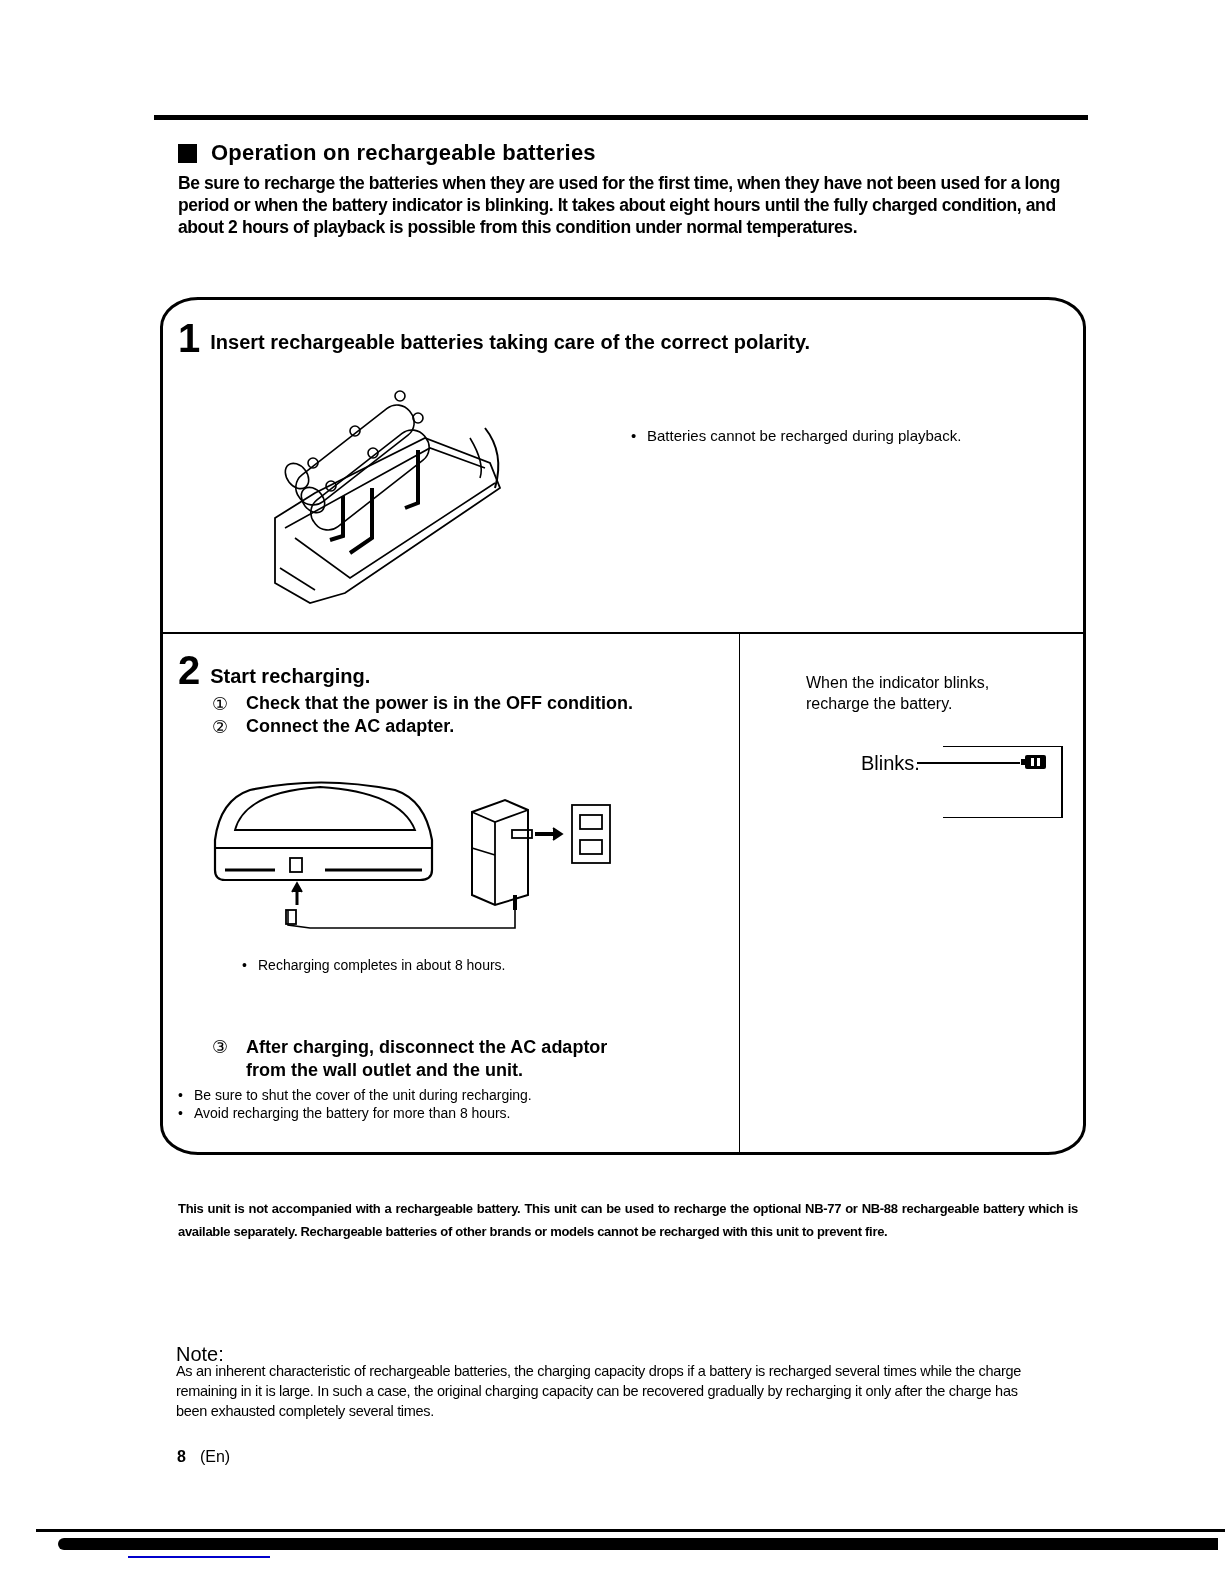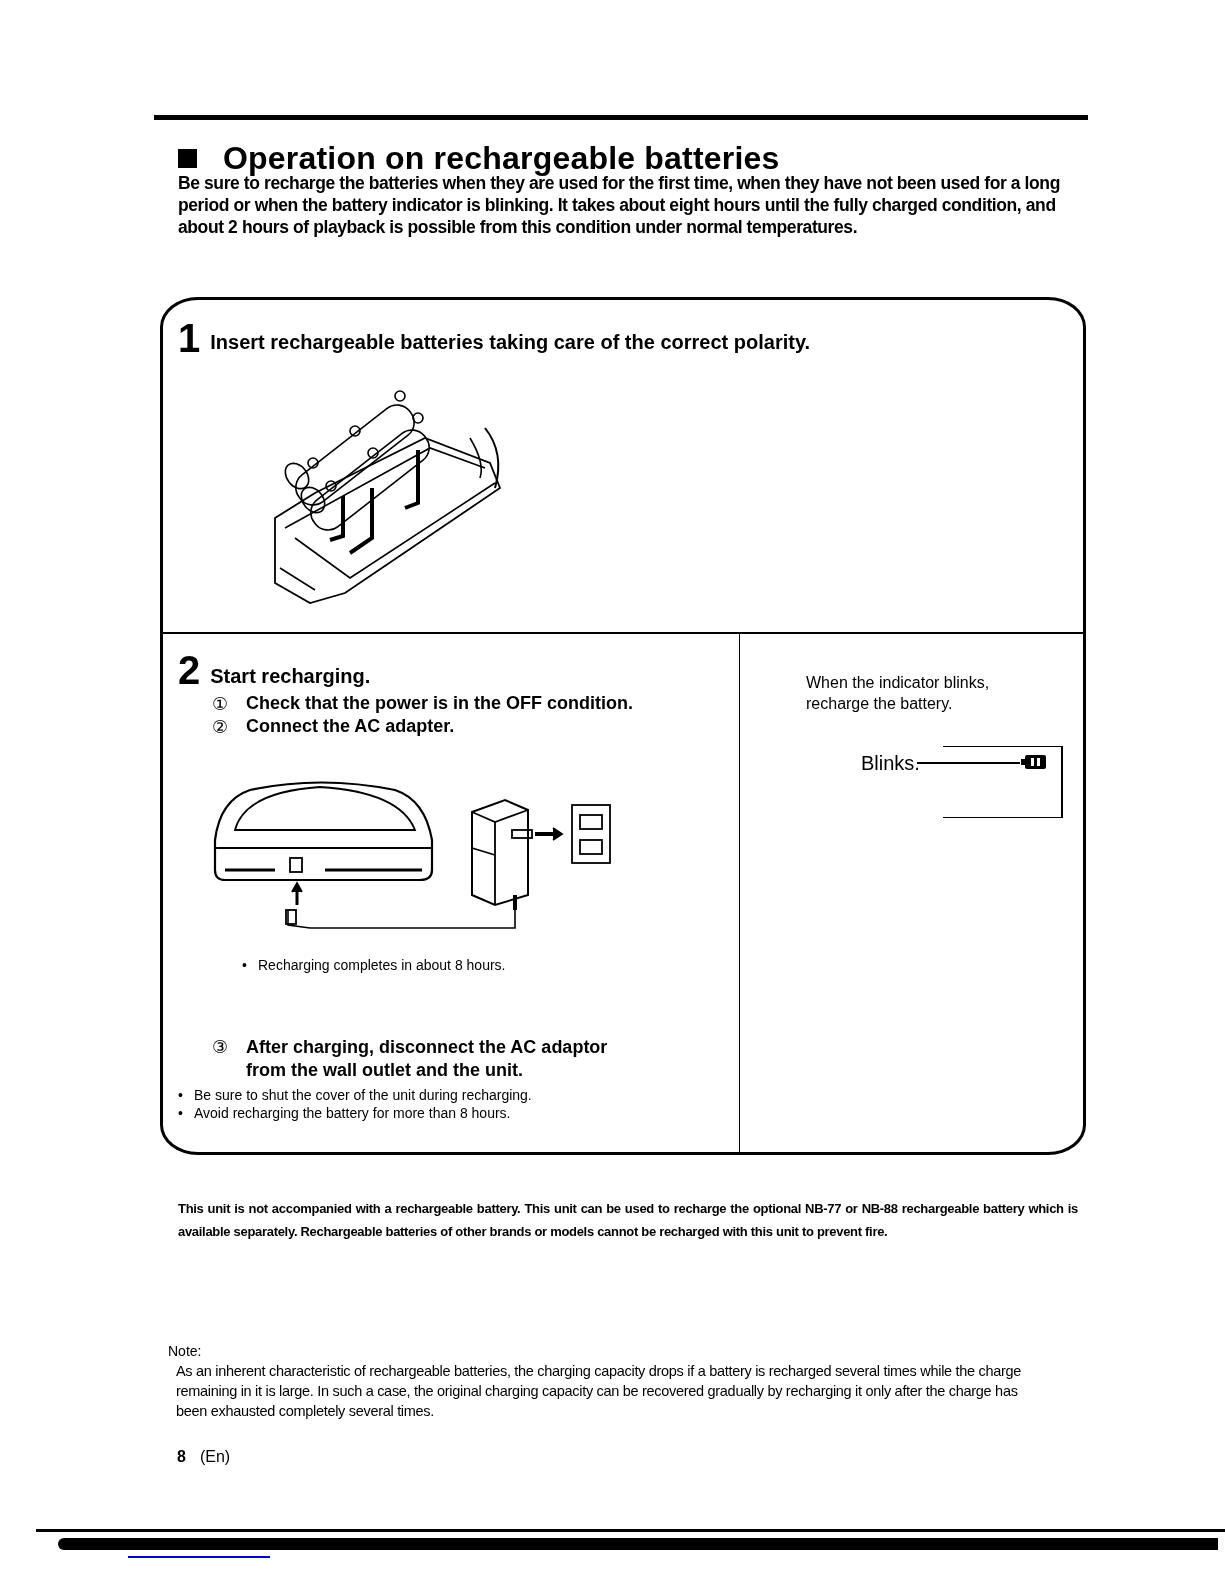--- a/index.html
+++ b/index.html
@@ -3,22 +3,22 @@
 <meta charset="utf-8">
 <style>
   html, body { margin: 0; padding: 0; background: #ffffff; }
   body {
     width: 1225px; height: 1585px; position: relative; overflow: hidden;
     font-family: "Liberation Sans", "DejaVu Sans", sans-serif; color: #000;
   }
   .abs { position: absolute; }
   .top-rule { left: 154px; top: 115px; width: 934px; height: 5px; background: #000; }
   .section-title {
-    left: 178px; top: 140px; font-size: 32px; font-weight: bold; letter-spacing: 0.2px;
-    display: flex; align-items: center; gap: 26px;
+    left: 178px; top: 140px; font-size: 22px; font-weight: bold; letter-spacing: 0.2px;
+    display: flex; align-items: center; gap: 14px;
   }
   .square-bullet { width: 19px; height: 19px; background: #000; display: inline-block; }
   .intro {
     left: 178px; top: 172px; width: 900px; font-size: 17.5px; font-weight: bold;
     line-height: 22px; letter-spacing: -0.4px; font-family: "Liberation Sans Narrow", "Liberation Sans", sans-serif;
   }
   .frame {
     left: 160px; top: 297px; width: 926px; height: 858px;
     border: 3px solid #000; border-radius: 38px 38px 38px 38px / 30px 30px 30px 30px;
     box-sizing: border-box;
@@ -50,21 +50,21 @@
   .blinks-line { left: 917px; top: 762px; width: 103px; height: 1.5px; background: #000; }
   .lcd-box {
     left: 943px; top: 746px; width: 120px; height: 72px;
     border-top: 1.5px solid #000; border-right: 2px solid #000; border-bottom: 1.5px solid #000; box-sizing: border-box;
   }
   .batt-icon { left: 1021px; top: 754px; width: 26px; height: 16px; }
   .warning {
     left: 178px; top: 1197px; width: 900px; font-size: 13px; font-weight: bold; line-height: 23px;
     letter-spacing: -0.3px; text-align: justify;
   }
-  .note-label { left: 168px; top: 1343px; font-size: 14px; text-align: center; }
+  .note-label { left: 176px; top: 1343px; font-size: 20px; text-align: center; }
   .note-body { left: 176px; top: 1361px; width: 860px; font-size: 14.5px; line-height: 20px; letter-spacing: -0.3px; }
   .page-num { left: 177px; top: 1448px; font-size: 16px; display: flex; gap: 14px; }
   .page-num .num { font-weight: bold; }
   .bottom-rule1 { left: 36px; top: 1529px; width: 1190px; height: 3px; background: #000; }
   .bottom-rule2 { left: 58px; top: 1538px; width: 1160px; height: 12px; background: #000;
     border-radius: 6px 0 0 6px; }
   .blue-link { left: 128px; top: 1556px; width: 142px; height: 2px; background: #0000cc; }
   svg { display: block; }
 </style>
 </head>
@@ -113,20 +113,21 @@
     </g>
 
     <path d="M88 128 L88 168 L75 172" stroke-width="4"></path>
     <path d="M117 120 L117 170 L95 185" stroke-width="4"></path>
     <path d="M163 82 L163 135 L150 140" stroke-width="4"></path>
   </svg>
 </div>
 
 <div class="abs step1-notes">
   <ul class="bullets">
+    <li>Batteries cannot be recharged during playback.</li>
   </ul>
 </div>
 
 <div class="abs step2-head">
   <span class="step-num">2</span>
   <span class="step-title">Start recharging.</span>
 </div>
 <div class="abs substep sub1">
   <span class="circ">①</span>
   <span>Check that the power is in the OFF condition.</span>

